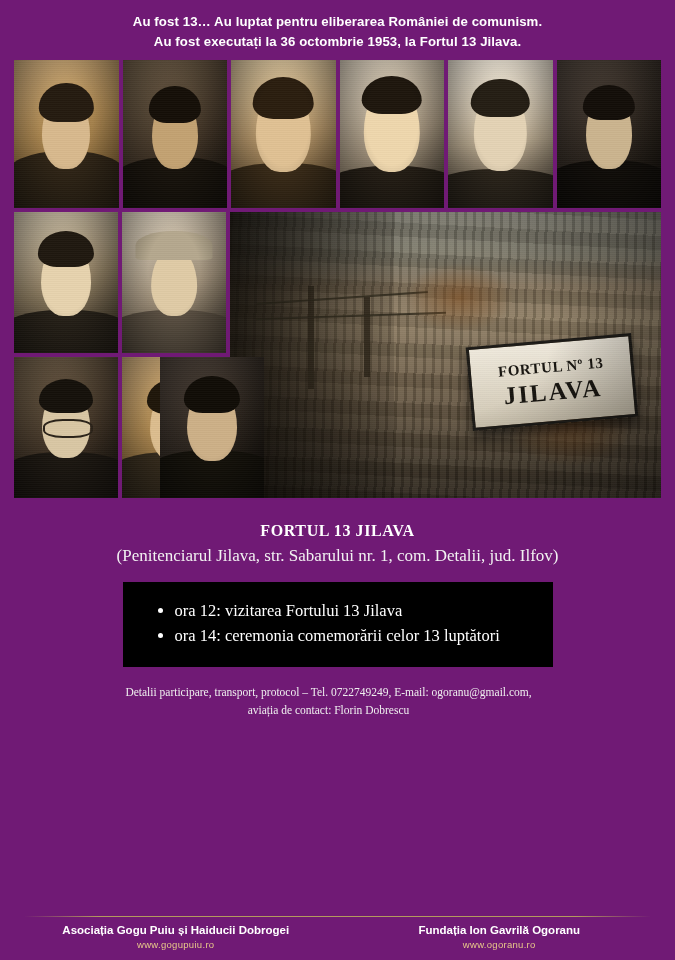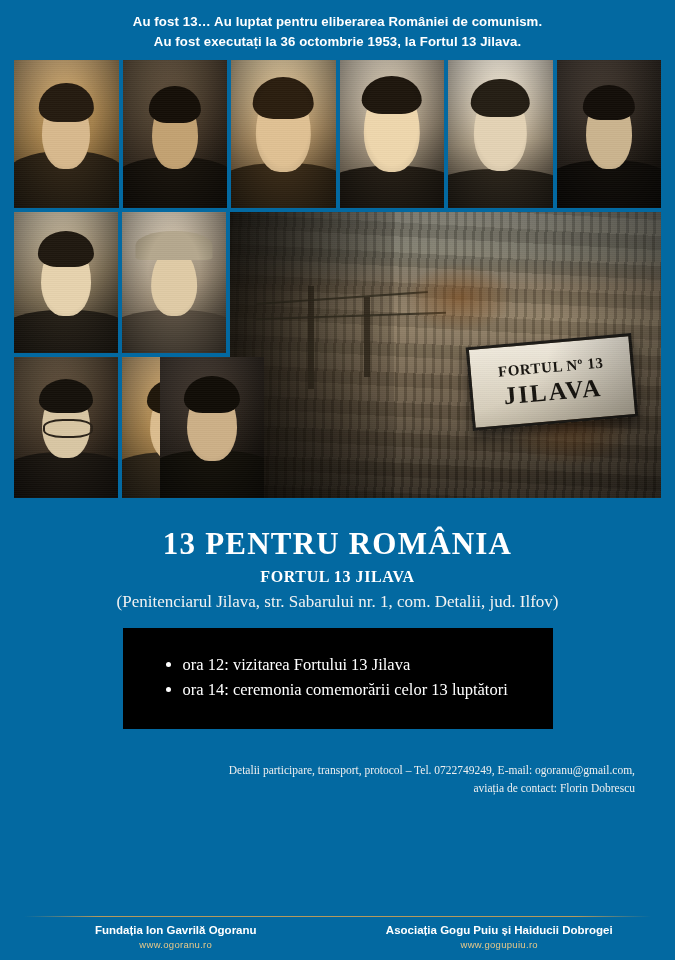--- a/index.html
+++ b/index.html
@@ -11,21 +11,21 @@
     width: 675px;
     height: 960px;
     font-family: "Liberation Serif", serif;
     color: #ffffff;
     overflow: hidden;
   }
   .poster {
     position: relative;
     width: 675px;
     height: 960px;
-    background: #0369a1;
+    background: #701a75;
     box-sizing: border-box;
     display: flex;
     flex-direction: column;
   }
 
   
   .header {
     padding: 12px 18px 8px 18px;
     text-align: center;
   }
@@ -263,32 +263,32 @@
   }
   .program-box {
     margin: 16px auto 0 auto;
     width: 430px;
     background: #000000;
     text-align: left;
     padding: 8px 10px 10px 22px;
     box-sizing: border-box;
   }
   .program-box ul {
-    margin: 16px;
+    margin: 8px;
     padding-left: 22px;
   }
   .program-box li {
     font-family: "Liberation Serif", serif;
     font-size: 16.5px;
     line-height: 1.55;
     color: #ffffff;
   }
   .details {
-    margin-top: 32px;
-    text-align: right;
+    margin-top: 16px;
+    text-align: center;
     padding-right: 18px;
   }
   .details-line {
     font-family: "Liberation Serif", serif;
     font-size: 11.5px;
     line-height: 1.6;
     color: #efefef;
   }
 
   
@@ -484,21 +484,20 @@
         <div class="head" style="top:20%;width:48%;height:54%;background:#cdb087;"></div>
         <div class="hair" style="top:14%;width:54%;height:26%;background:#100c06;"></div>
       </div>
       <div class="vig"></div>
       <div class="grain"></div>
     </div>
 
   </div>
 
   <div class="content">
-    <div class="title-main">13 PENTRU ROMÂNIA</div>
     <div class="place-line">FORTUL 13 JILAVA</div>
     <div class="address-line">(Penitenciarul Jilava, str. Sabarului nr. 1, com. Detalii, jud. Ilfov)</div>
 
 
     <div class="program-box">
       <ul>
         <li>ora 12: vizitarea Fortului 13 Jilava</li>
         <li>ora 14: ceremonia comemorării celor 13 luptători</li>
       </ul>
     </div>
@@ -506,23 +505,23 @@
     <div class="details">
       <div class="details-line">Detalii participare, transport, protocol – Tel. 0722749249,  E-mail: ogoranu@gmail.com,</div>
       <div class="details-line">aviația de contact: Florin Dobrescu</div>
     </div>
   </div>
 
   <div class="footer">
     <div class="divider"></div>
     <div class="footer-row">
       <div class="footer-col">
+        <div class="org">Asociația Gogu Puiu și Haiducii Dobrogei</div>
+        <div class="org-url">www.gogupuiu.ro</div>
+      </div>
+      <div class="footer-col">
         <div class="org">Fundația Ion Gavrilă Ogoranu</div>
         <div class="org-url">www.ogoranu.ro</div>
       </div>
-      <div class="footer-col">
-        <div class="org">Asociația Gogu Puiu și Haiducii Dobrogei</div>
-        <div class="org-url">www.gogupuiu.ro</div>
-      </div>
     </div>
   </div>
 
 </div>
 
 </body></html>

